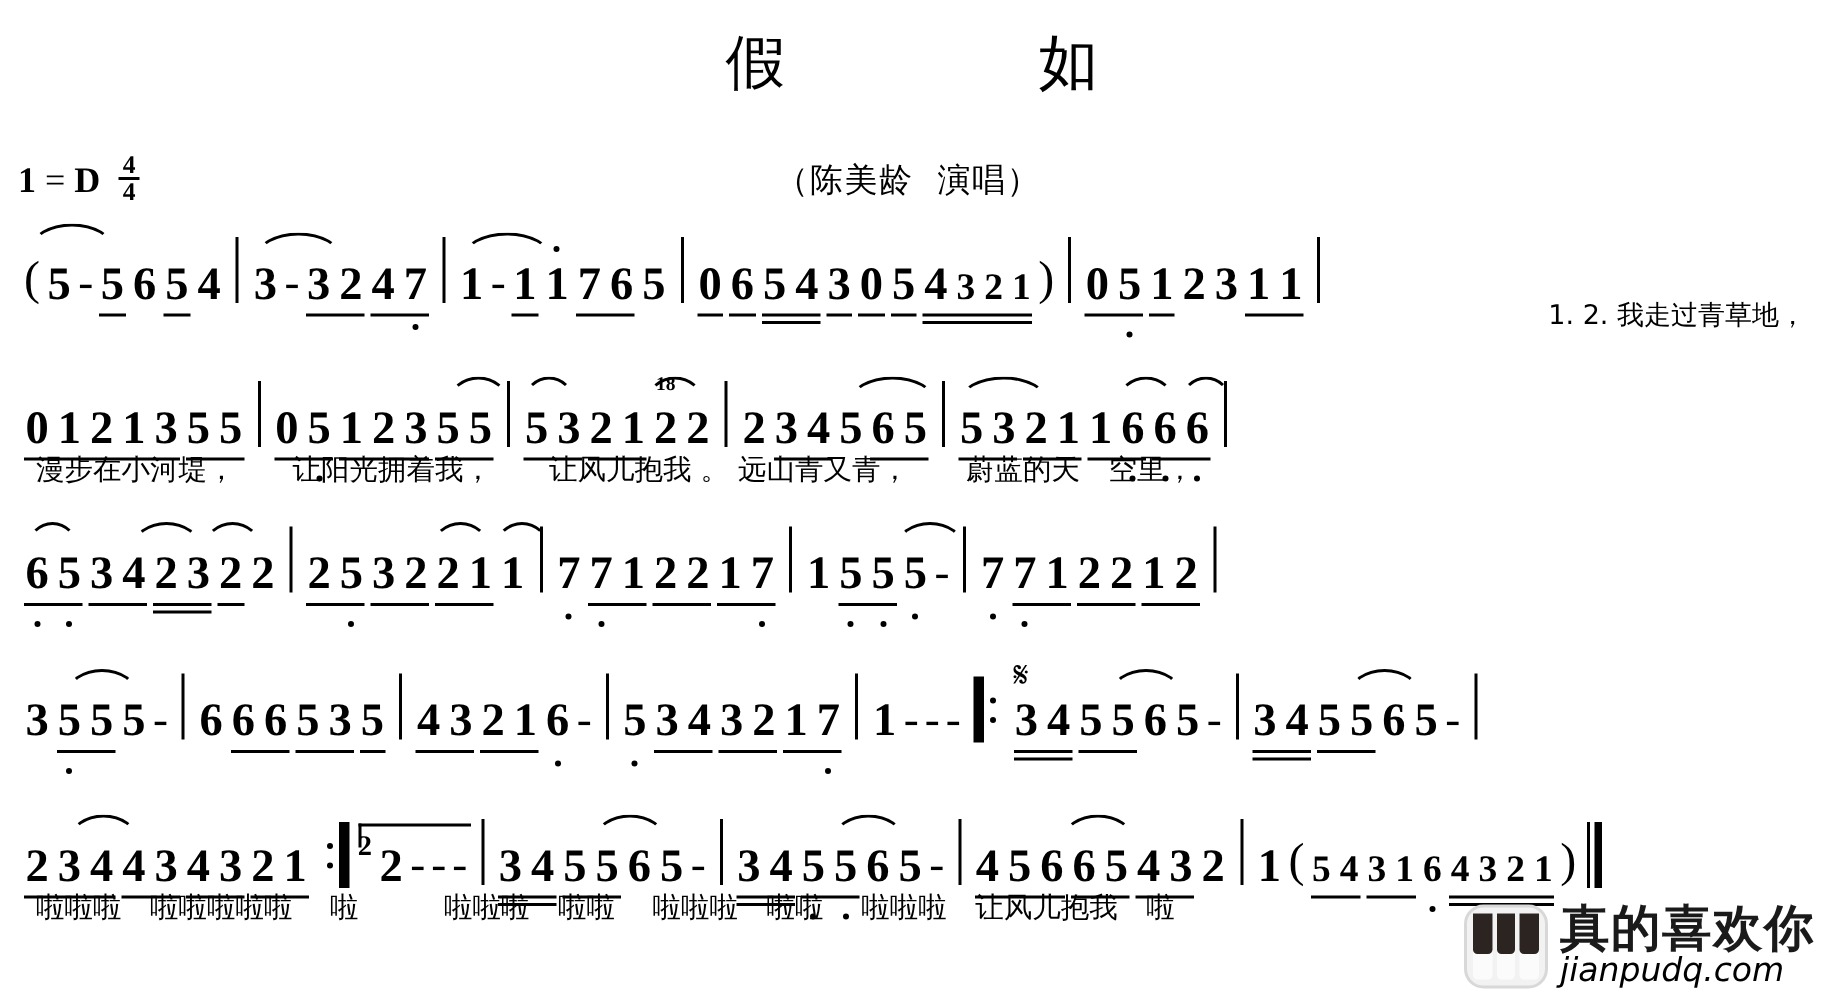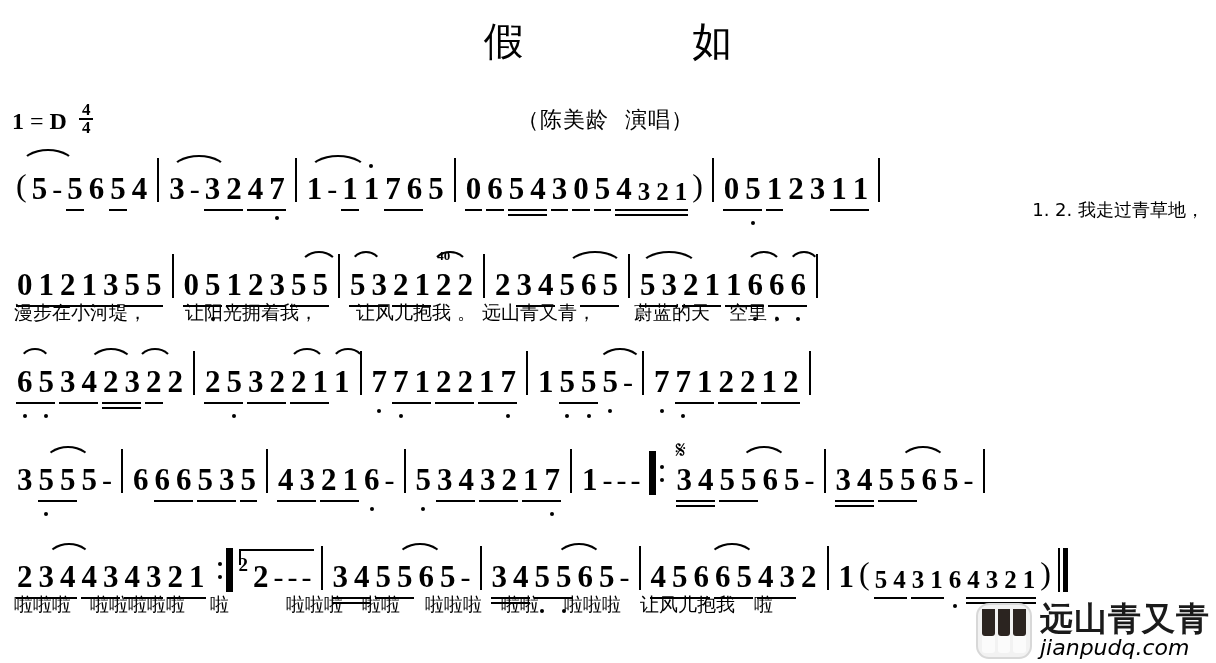--- a/index.html
+++ b/index.html
@@ -90,21 +90,21 @@
     position: relative;
     height: 54px;
     display: flex;
     align-items: flex-end;
     padding-left: 14px;
     box-sizing: border-box;
   }
   .row-lyrics {
     position: relative;
     height: 28px;
-    padding-left: 14px;
+    padding-left: 24px;
     box-sizing: border-box;
     font-family: "DejaVu Sans", sans-serif;
     font-size: 19px;
     white-space: pre;
   }
 
   
   .measure {
     display: flex;
     align-items: flex-end;
@@ -485,21 +485,21 @@
           <span class="barline"></span>
           <span class="measure">
             <span class="grp b1">
               <span class="note">5</span>
               <span class="note">3</span>
             </span>
             <span class="grp b1">
               <span class="note">2</span>
               <span class="note">1</span>
             </span>
-            <span class="note">2<span class="above-num">40</span></span>
+            <span class="note">2<span class="above-num">18</span></span>
             <span class="note">2</span>
             <span class="slur" style="left: 2px; width: 30px;"></span>
             <span class="slur" style="left: 84px; width: 34px;"></span>
           </span>
           <span class="barline"></span>
           <span class="measure">
             <span class="note">2</span>
             <span class="grp b1">
               <span class="note">3</span>
               <span class="note">4</span>
@@ -852,18 +852,18 @@
           <div class="key-b"></div>
         </div>
       <div class="key-w">
           <div class="key-b"></div>
         </div>
       <div class="key-w">
           <div class="key-b"></div>
         </div>
     </div>
     <div class="wm-text">
-      <span class="wm-cn">远山青又青</span>
+      <span class="wm-cn">真的喜欢你</span>
       <span class="wm-url">jianpudq.com</span>
     </div>
   </div>
 
 </div>
 
 </body></html>

